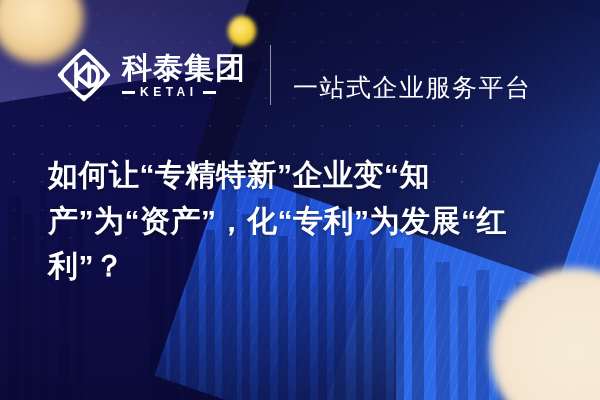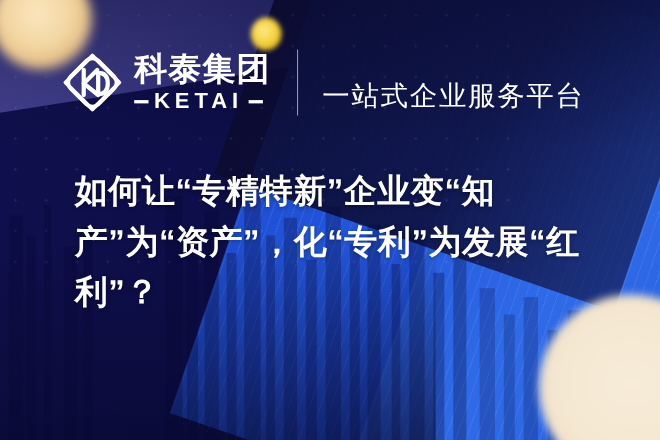--- a/index.html
+++ b/index.html
@@ -206,21 +206,21 @@
     margin-top: 3px;
     white-space: nowrap;
   }
   .logo-en-rule {
     display: inline-block;
     width: 13px;
     height: 3px;
     background: #ffffff;
   }
   .logo-en {
-    font-size: 20px;
+    font-size: 12px;
     font-weight: bold;
     color: #ffffff;
     letter-spacing: 4.5px;
     margin: 0 5px;
     line-height: 1;
     text-align: right;
   }
 
   .divider {
     width: 1px;
@@ -250,21 +250,21 @@
     letter-spacing: 1.2px;
     line-height: 1.3;
     margin-top: 4px;
     white-space: nowrap;
     font-weight: 400;
   }
 
   
   .headline {
     position: absolute;
-    left: 68px;
+    left: 48px;
     top: 152px;
     width: 500px;
     font-size: 30px;
     font-weight: bold;
     color: #ffffff;
     line-height: 1.52;
     letter-spacing: 0.5px;
     text-shadow: 0 1px 4px rgba(0,0,0,0.35);
   }
 </style>

